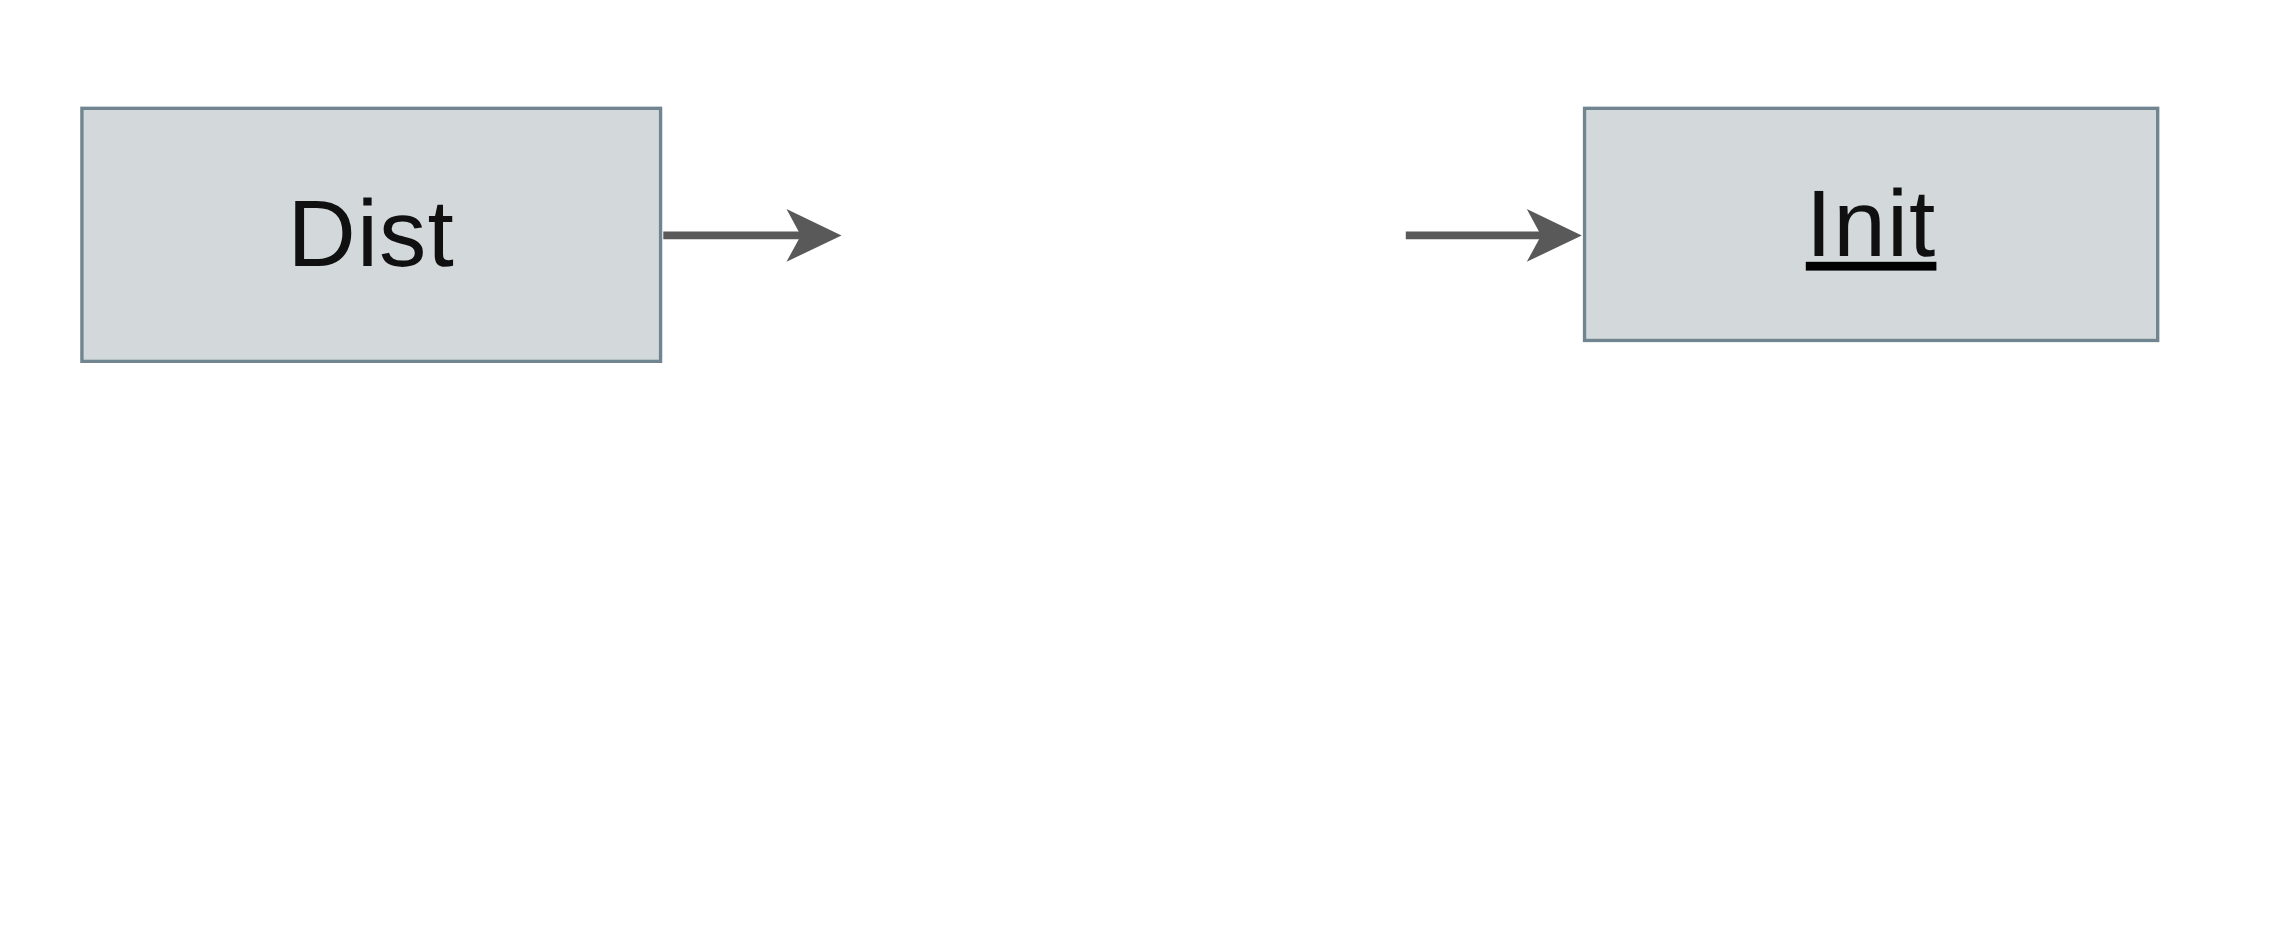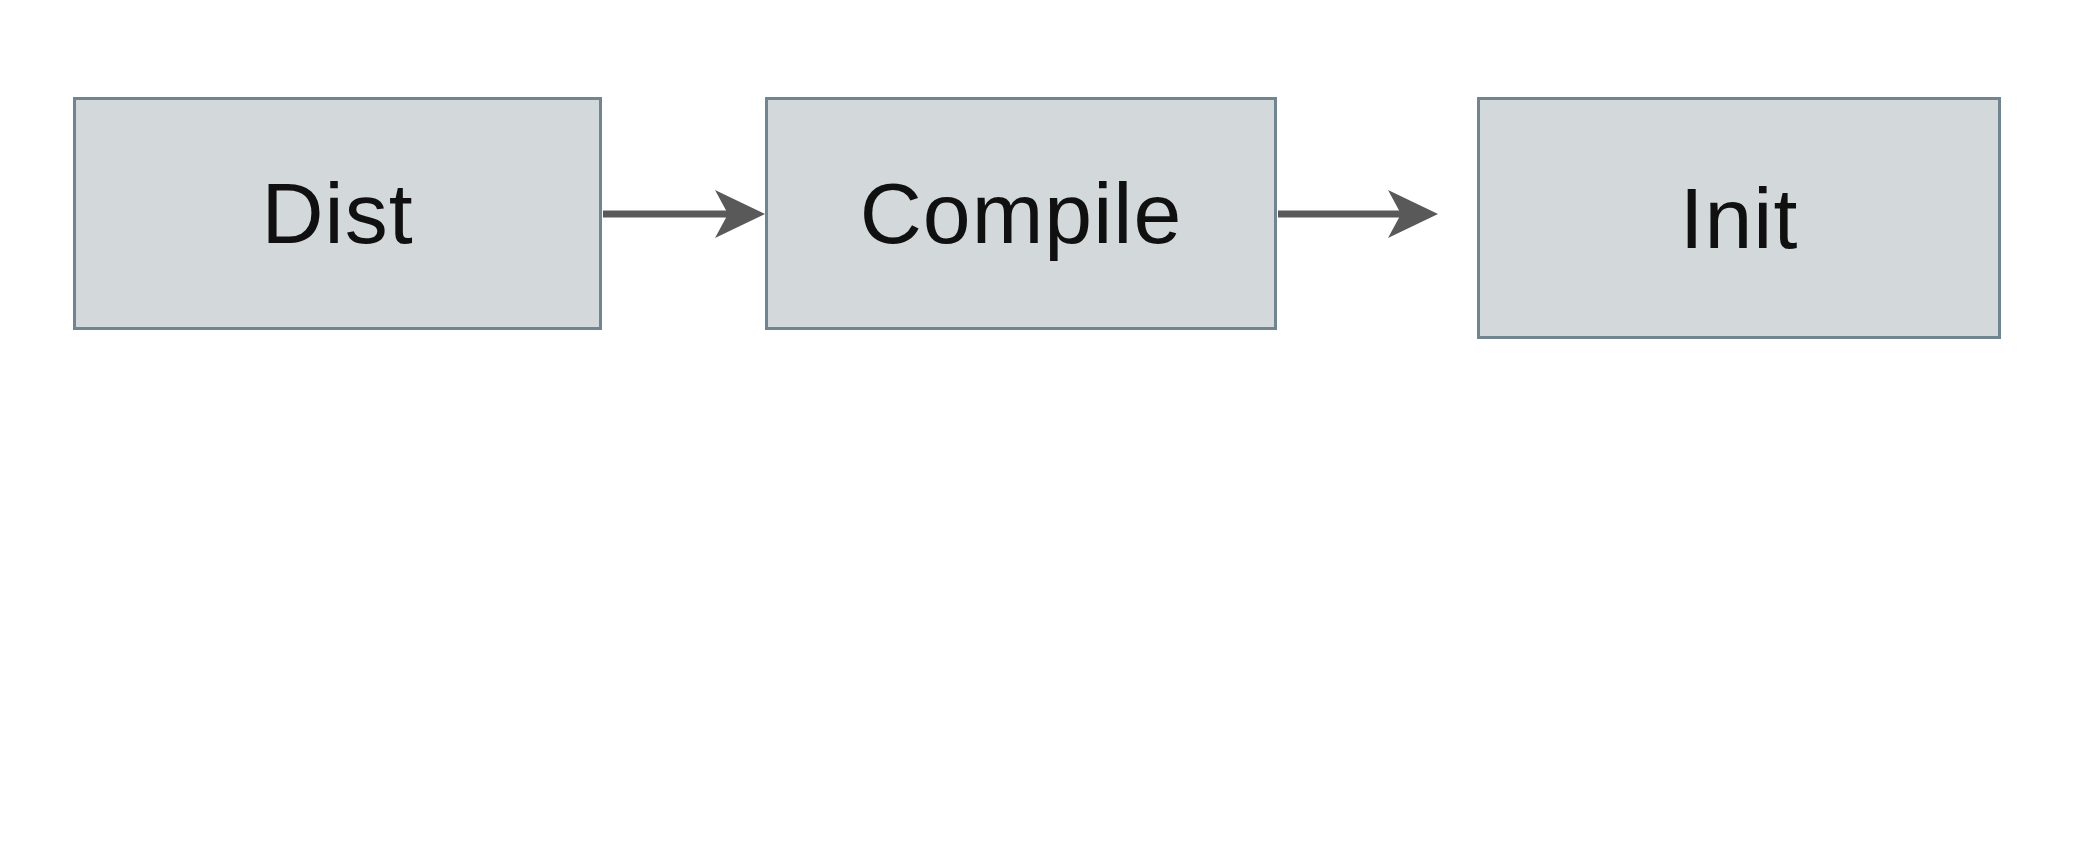--- a/index.html
+++ b/index.html
@@ -33,21 +33,21 @@
   }
   .node .label {
     font-size: 86px;
     font-weight: 400;
     color: var(--text);
     letter-spacing: 1px;
     white-space: nowrap;
   }
   .node-dist    { left: 73px;   top: 97px;  width: 529px; height: 233px; }
   .node-compile { left: 765px;  top: 97px;  width: 512px; height: 233px; }
-  .node-init    { left: 1477px; top: 97px;  width: 524px; height: 242px; }
+  .node-init    { left: 1439px; top: 97px;  width: 524px; height: 214px; text-decoration: underline; }
   .node-clean   { left: 754px;  top: 511px; width: 523px; height: 232px; }
   svg.arrows {
     position: absolute;
     left: 0; top: 0;
     width: 2078px;
     height: 848px;
     pointer-events: none;
   }
   svg.arrows line { stroke: var(--arrow); stroke-width: 7; }
   svg.arrows path { fill: var(--arrow); }
@@ -65,22 +65,19 @@
     <g>
       <line x1="1278" y1="214" x2="1402" y2="214"></line>
       <path d="M1438,214 L1388,190 L1401,214 L1388,238 Z"></path>
     </g>
   </svg>
 
   <div class="node node-dist">
     <span class="label">Dist</span>
   </div>
 
-  <div class="node node-compile">
-    <span class="label">Compile</span>
-  </div>
 
   <div class="node node-init">
     <span class="label">Init</span>
   </div>
 
 
 </div>
 
 </body></html>

